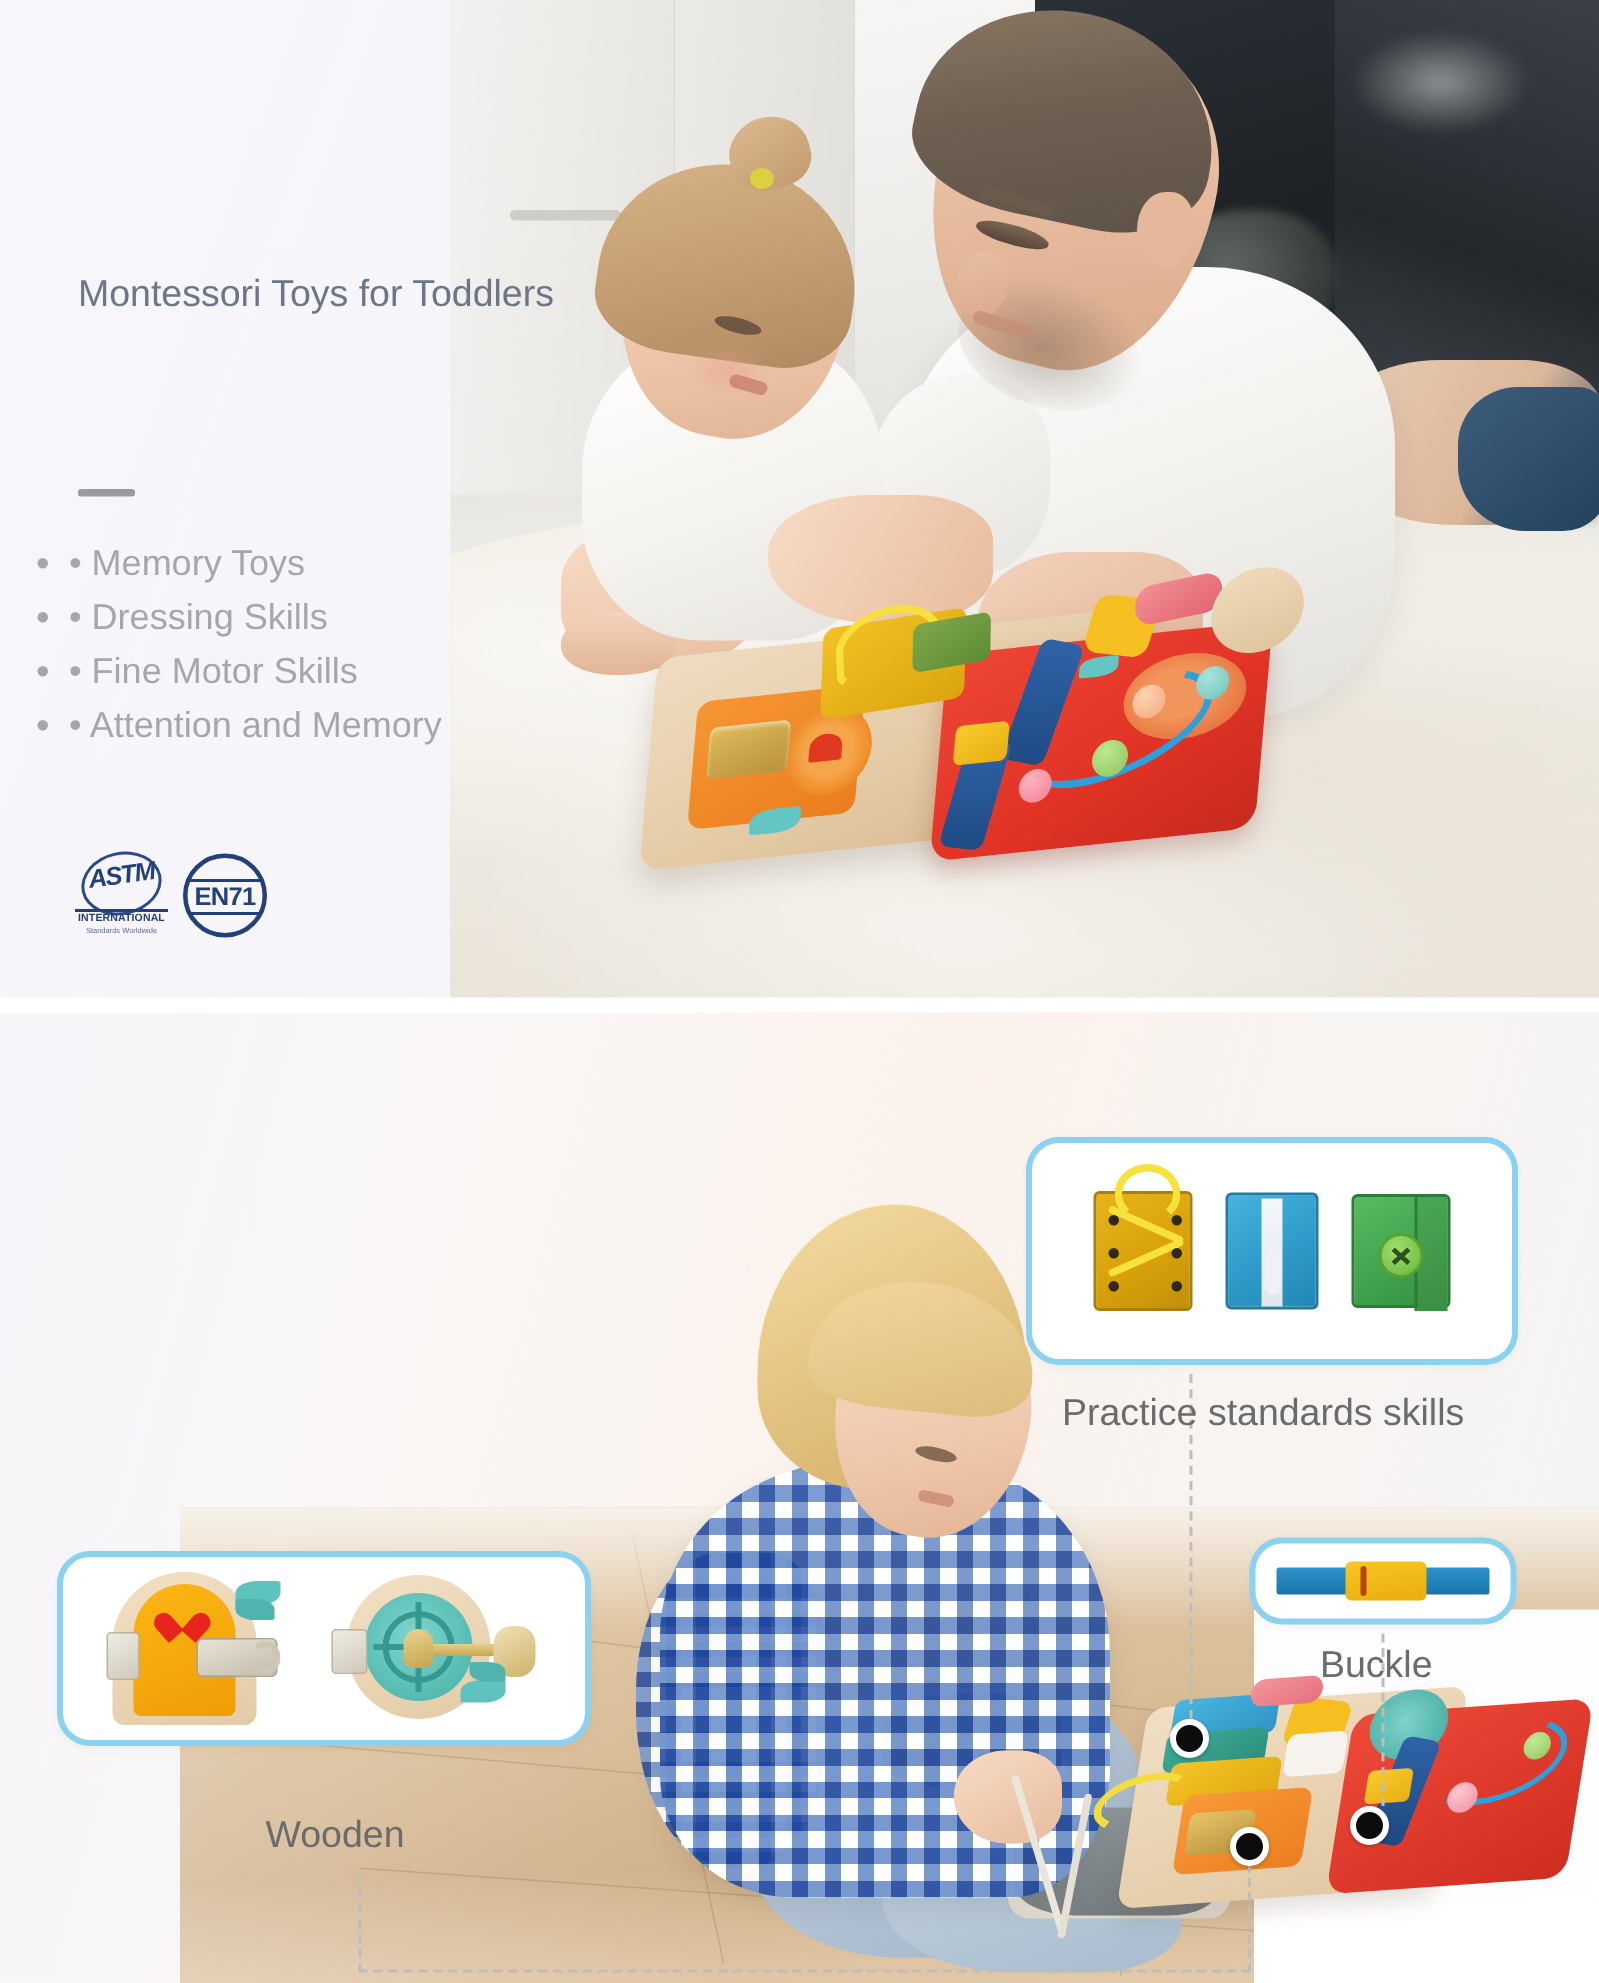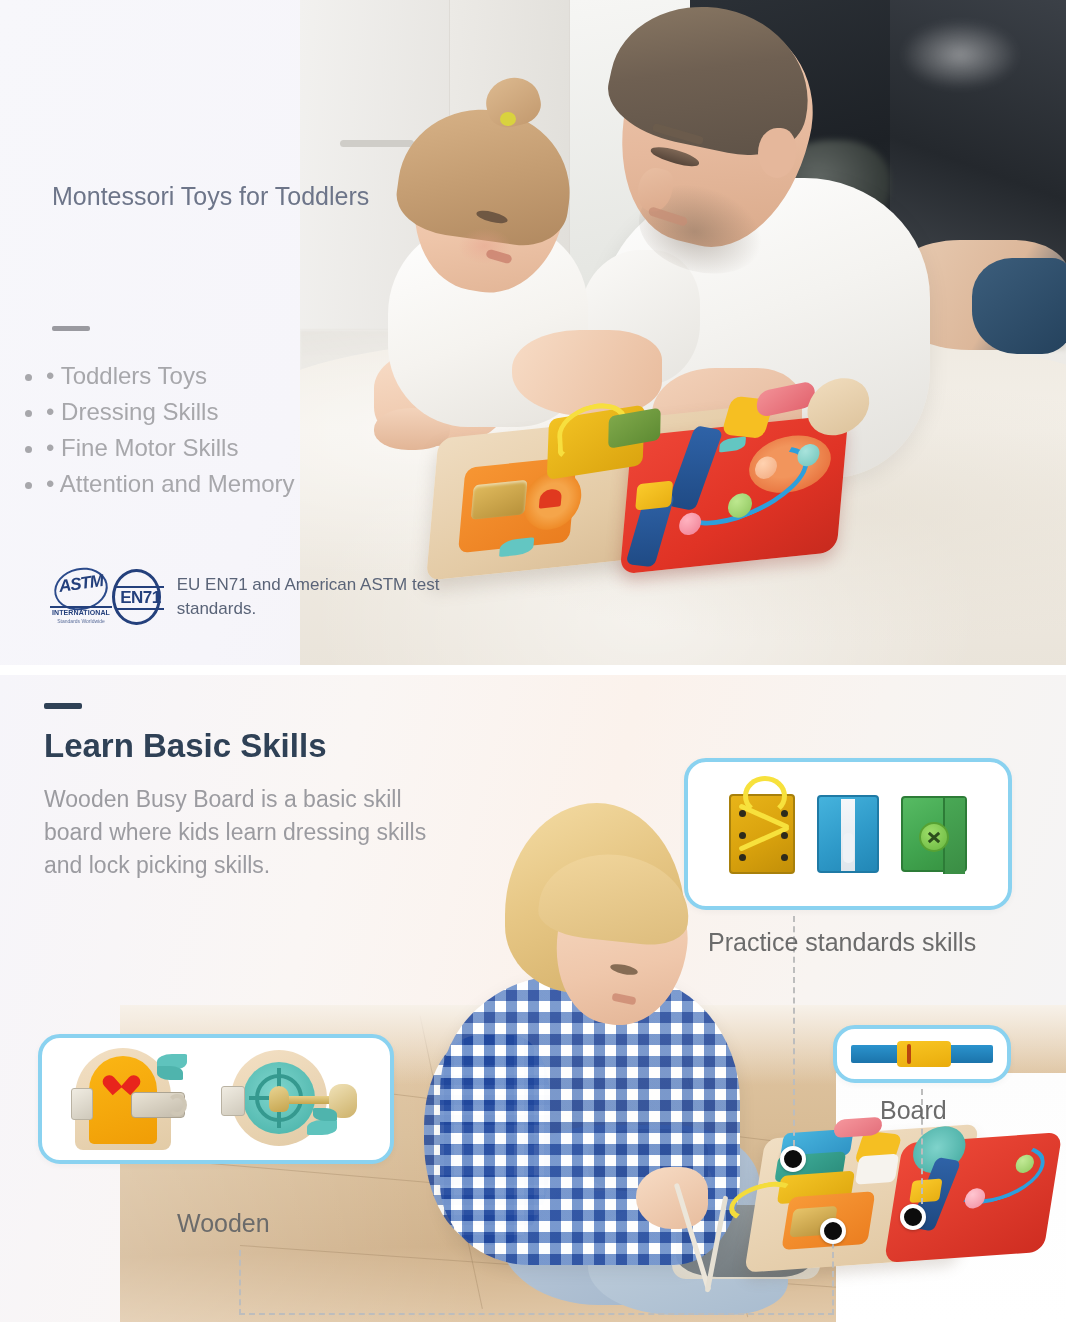--- a/index.html
+++ b/index.html
@@ -812,42 +812,41 @@
         <div class="toy-leaf2"></div>
       </div>
     </div>
 
     <div class="hero-text">
       <div class="subtitle">Montessori Toys for Toddlers</div>
 
       <div class="dash-light"></div>
 
       <ul class="bullets">
-        <li class="bullet">Toddlers Toys</li>
+        <li class="bullet">Memory Toys</li>
         <li class="bullet">Dressing Skills</li>
         <li class="bullet">Fine Motor Skills</li>
         <li class="bullet">Attention and Memory</li>
       </ul>
 
       <div class="certs">
         <div class="astm-badge">
           <div class="astm-ring"></div>
           <div class="astm-txt">ASTM</div>
           <div class="astm-intl">INTERNATIONAL</div>
           <div class="astm-sub">Standards Worldwide</div>
         </div>
 
         <div class="en-badge">
           <div class="en-bar-t"></div>
           <div class="en-bar-b"></div>
           <div class="en-txt">EN71</div>
         </div>
 
         <div class="cert-text">
-          <div>EU EN71 and American ASTM test standards.</div>
         </div>
       </div>
     </div>
   </section>
 
   <section class="skills">
 
     <div class="floor-wood">
       <div class="floor-seam" style="left:40px;  top:60px;  width:720px; transform:rotate(7deg);"></div>
       <div class="floor-seam" style="left:0px;   top:150px; width:900px; transform:rotate(5deg);"></div>
@@ -891,25 +890,20 @@
       <div class="t2-white"></div>
       <div class="t2-pink"></div>
       <div class="t2-tealcirc"></div>
       <div class="t2-wire"></div>
       <div class="t2-navy"></div>
       <div class="t2-ybuckle"></div>
       <div class="t2-bead-g"></div>
       <div class="t2-bead-p"></div>
     </div>
 
-    <div style="position:absolute;left:44px;top:28px;width:420px;">
-      <div style="width:38px;height:6px;background:#2f4156;border-radius:2px;"></div>
-      <h2 style="margin-top:18px;font-size:33px;font-weight:bold;color:#2f4156;">Learn Basic Skills</h2>
-      <p style="margin-top:18px;font-size:23px;line-height:33px;color:#9b9ba0;width:390px;">Wooden Busy Board is a basic skill board where kids learn dressing skills and lock picking skills.</p>
-    </div>
 
     <div class="conn conn-v" style="left:793px;top:241px;height:230px;"></div>
     <div class="conn conn-v" style="left:921px;top:414px;height:115px;"></div>
     <div class="conn conn-v" style="left:239px;top:575px;height:65px;"></div>
     <div class="conn conn-h" style="left:239px;top:638px;width:595px;"></div>
     <div class="conn conn-v" style="left:832px;top:558px;height:82px;"></div>
   </section>
 
   <div class="card card-dressing">
     <div class="sw sw-lace">
@@ -966,19 +960,19 @@
     <div class="buckle-strap">
       <div class="bs-left"></div>
       <div class="bs-right"></div>
       <div class="bs-mid"></div>
       <div class="bs-slot"></div>
     </div>
   </div>
 
   <div class="card-label label-dressing">Practice standards skills</div>
   <div class="card-label label-latch">Wooden</div>
-  <div class="card-label label-buckle">Board</div>
+  <div class="card-label label-buckle">Buckle</div>
 
   <div class="dot dot-dressing"></div>
   <div class="dot dot-buckle"></div>
   <div class="dot dot-latch"></div>
 
 </div>
 
 </body></html>

